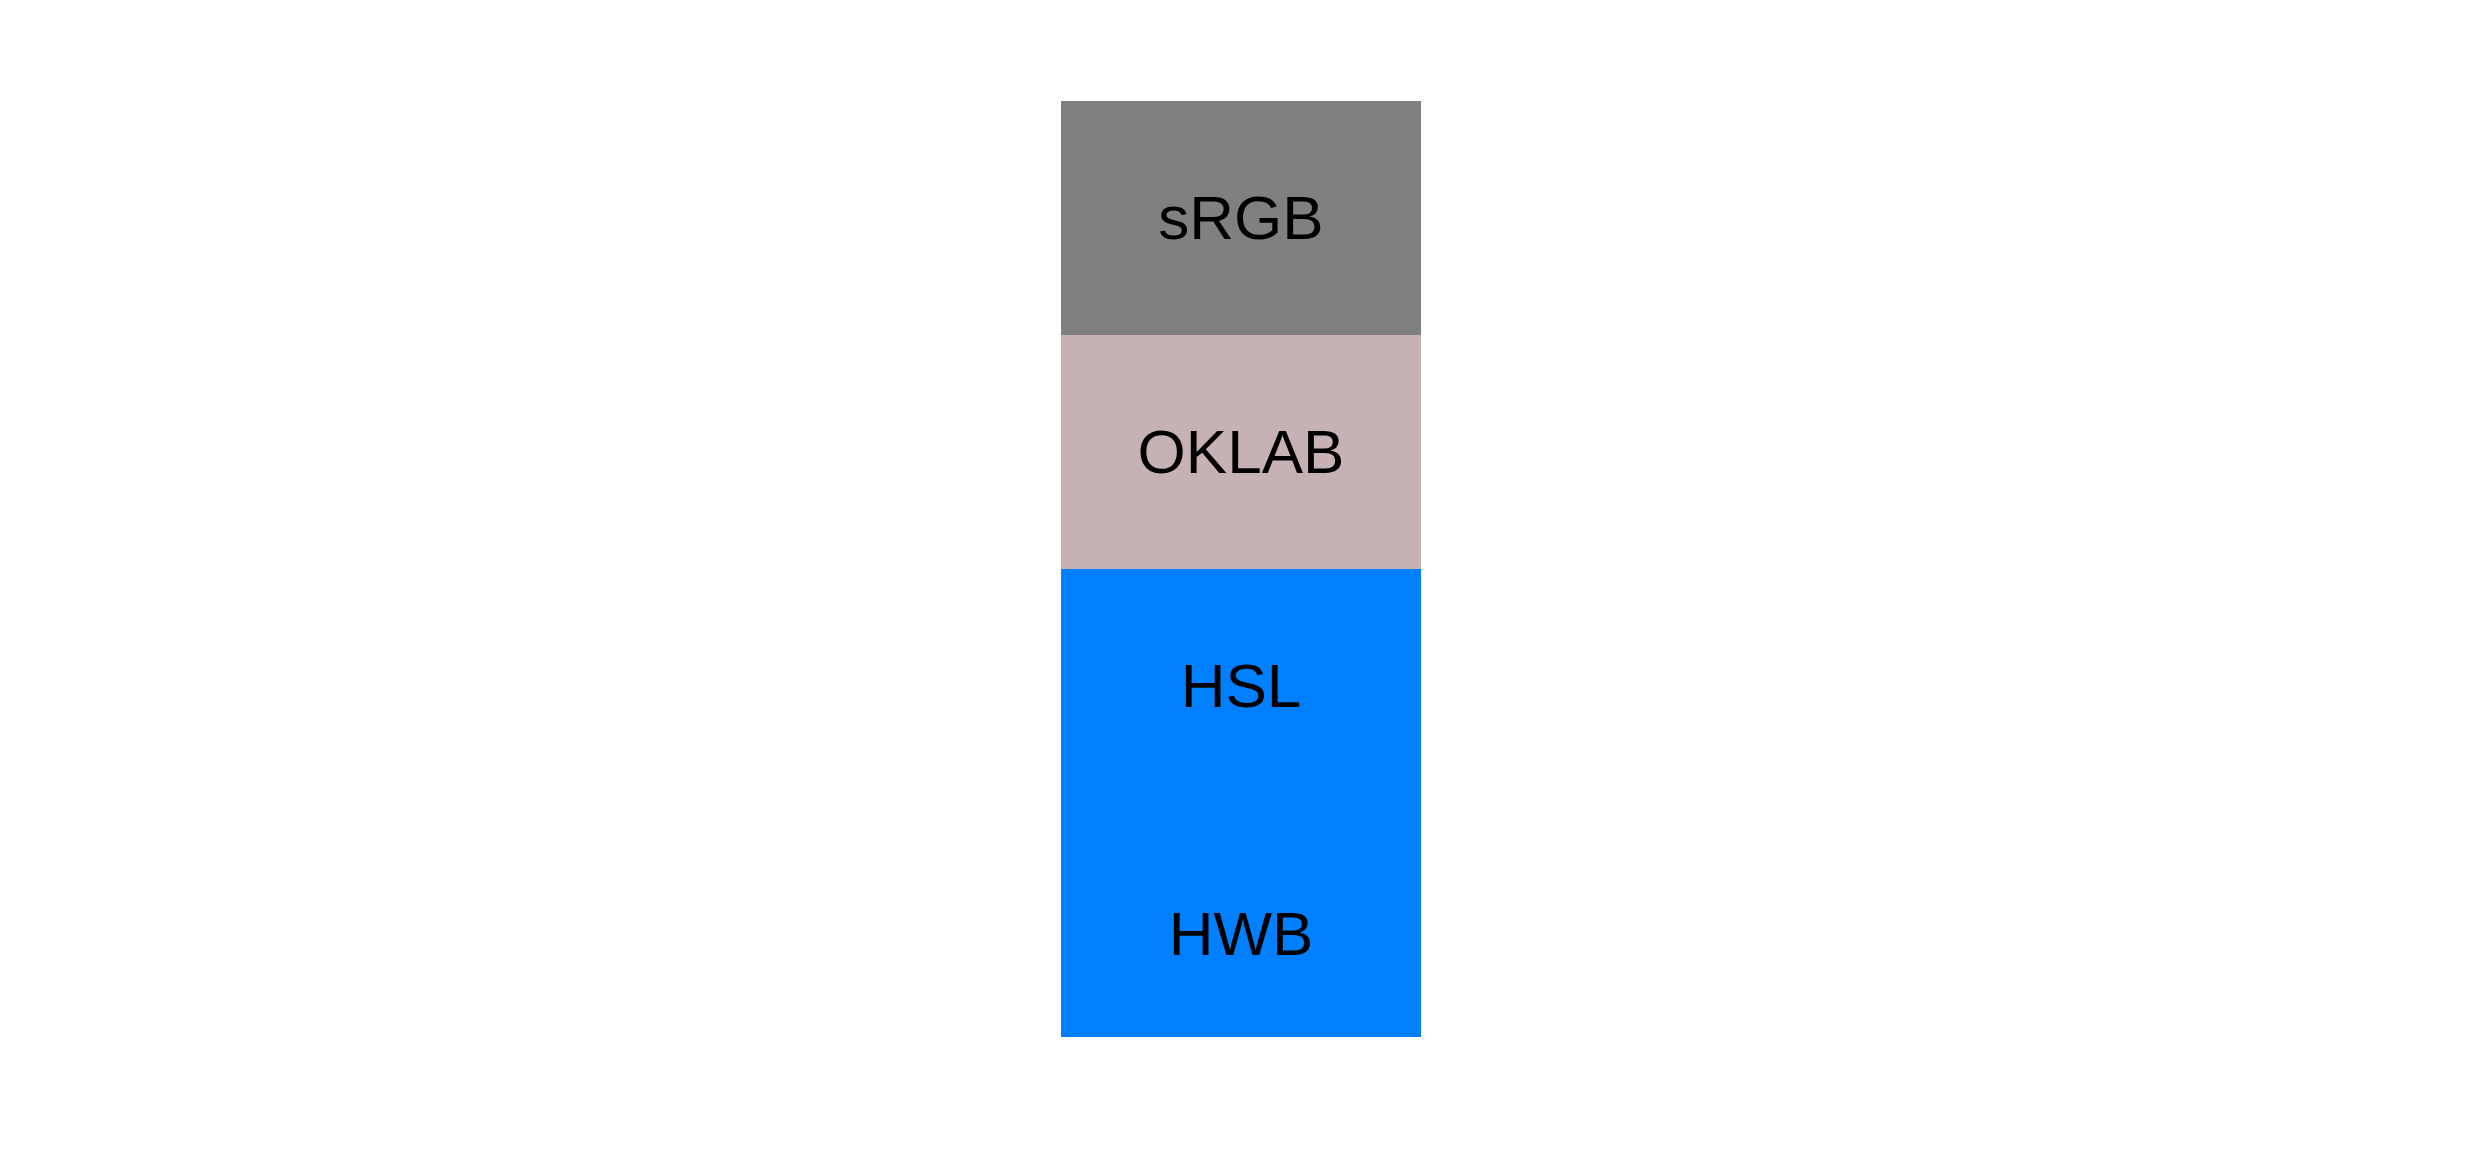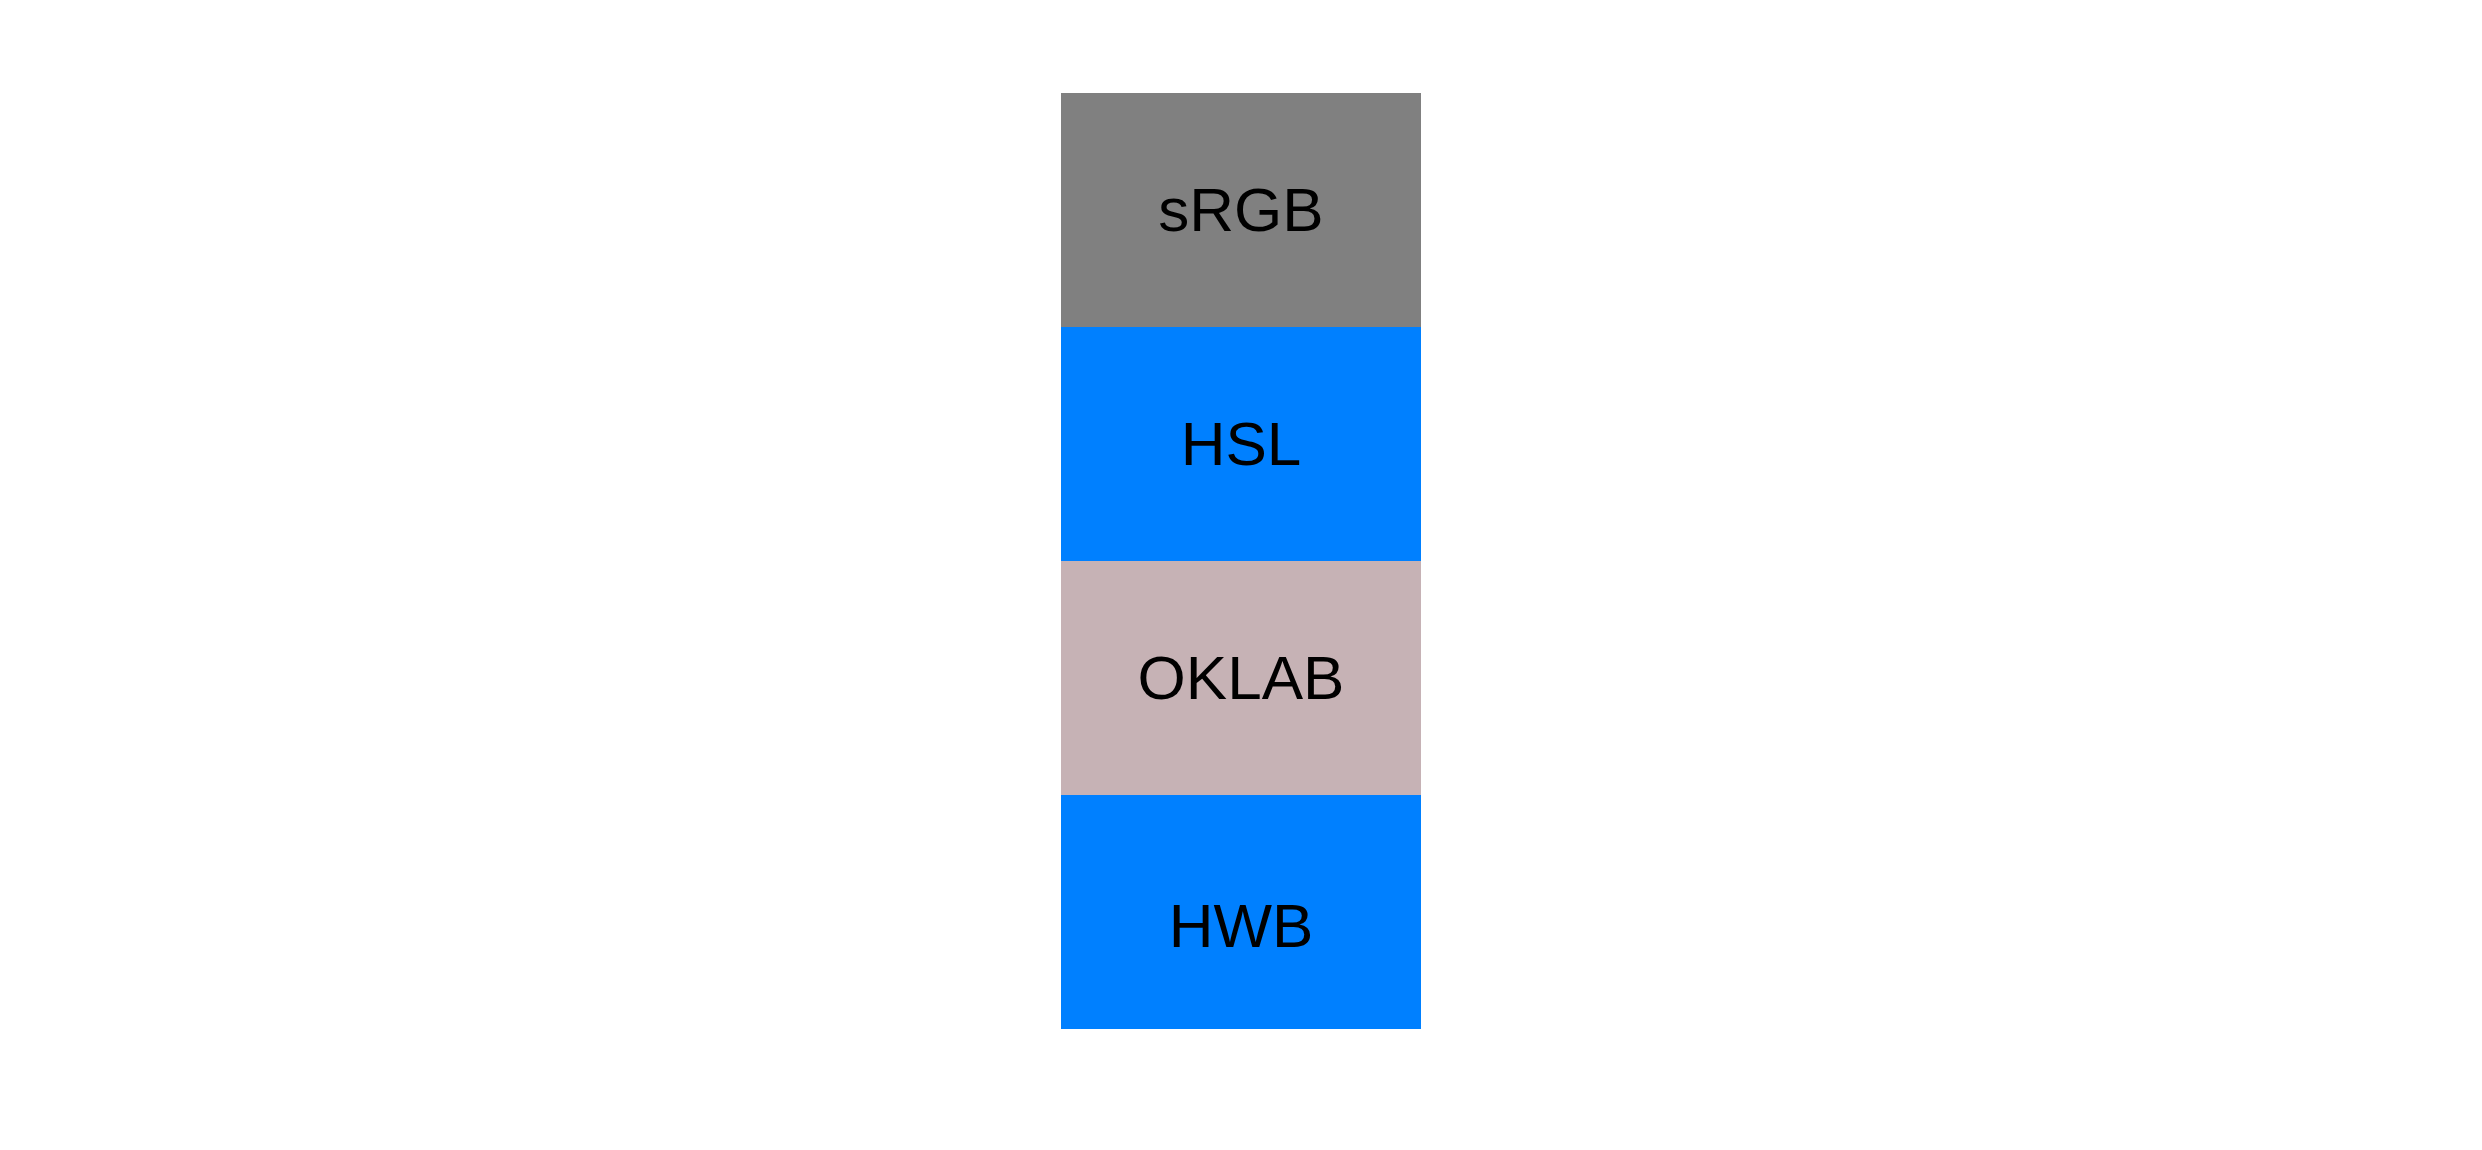--- a/index.html
+++ b/index.html
@@ -11,21 +11,21 @@
     position: relative;
     width: 2482px;
     height: 1150px;
     background: #ffffff;
     overflow: hidden;
     font-family: "Liberation Sans", sans-serif;
   }
   .swatch-column {
     position: absolute;
     left: 1061px;
-    top: 93px;
+    top: 101px;
     width: 360px;
     height: 936px;
     display: flex;
     flex-direction: column;
   }
   .swatch {
     flex: 1 1 0;
     display: flex;
     align-items: center;
     justify-content: center;
@@ -41,26 +41,26 @@
 </head>
 <body>
 
 <div class="canvas">
   <div class="swatch-column">
 
     <div class="swatch" style="background: rgb(128, 128, 128);">
       <span class="swatch-label" style="color: rgb(0, 0, 0);">sRGB</span>
     </div>
 
+    <div class="swatch" style="background: rgb(198, 178, 181);">
+      <span class="swatch-label" style="color: rgb(0, 0, 0);">OKLAB</span>
+    </div>
+
     <div class="swatch" style="background: rgb(0, 128, 255);">
       <span class="swatch-label" style="color: rgb(0, 0, 0);">HSL</span>
-    </div>
-
-    <div class="swatch" style="background: rgb(198, 178, 181);">
-      <span class="swatch-label" style="color: rgb(0, 0, 0);">OKLAB</span>
     </div>
 
     <div class="swatch" style="background: rgb(0, 128, 255);">
       <span class="swatch-label" style="color: rgb(0, 0, 0); margin-top: 28px;">HWB</span>
     </div>
 
   </div>
 </div>
 
 </body></html>

